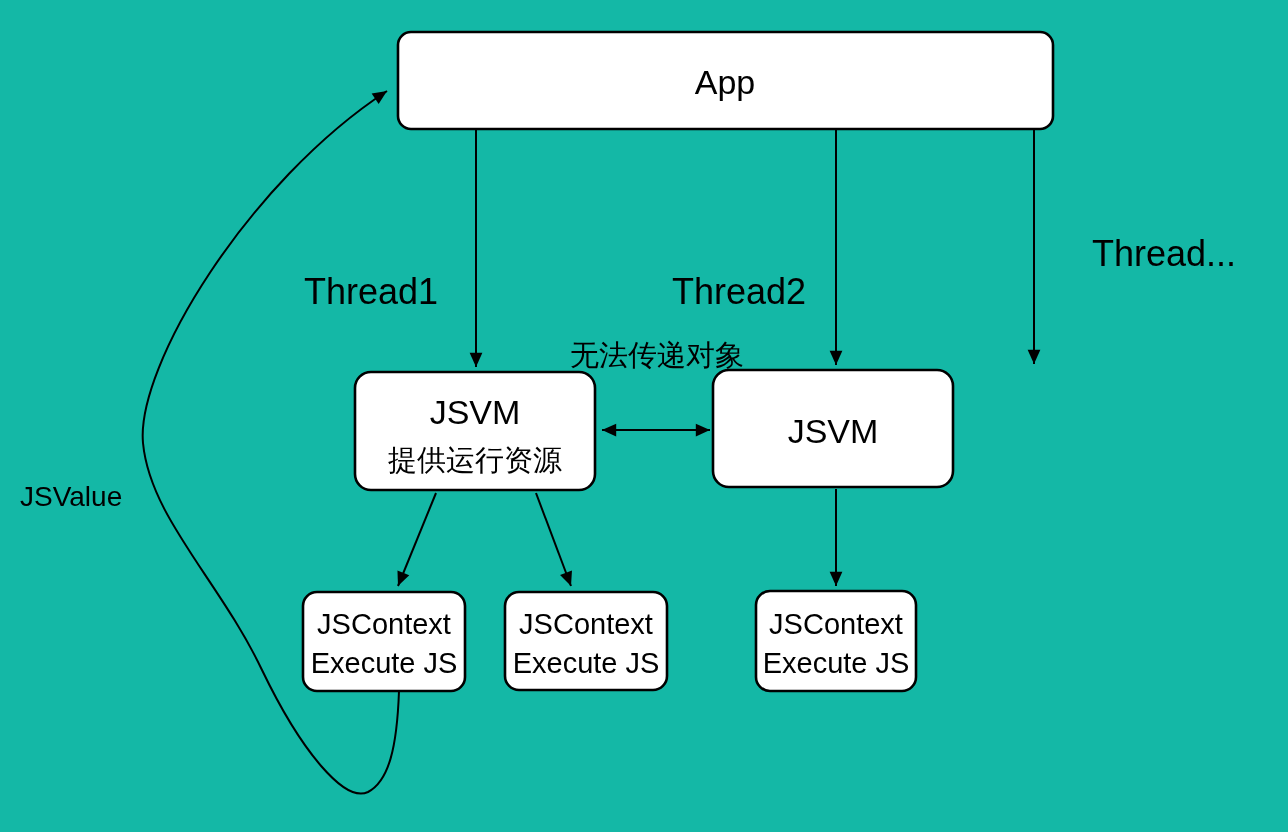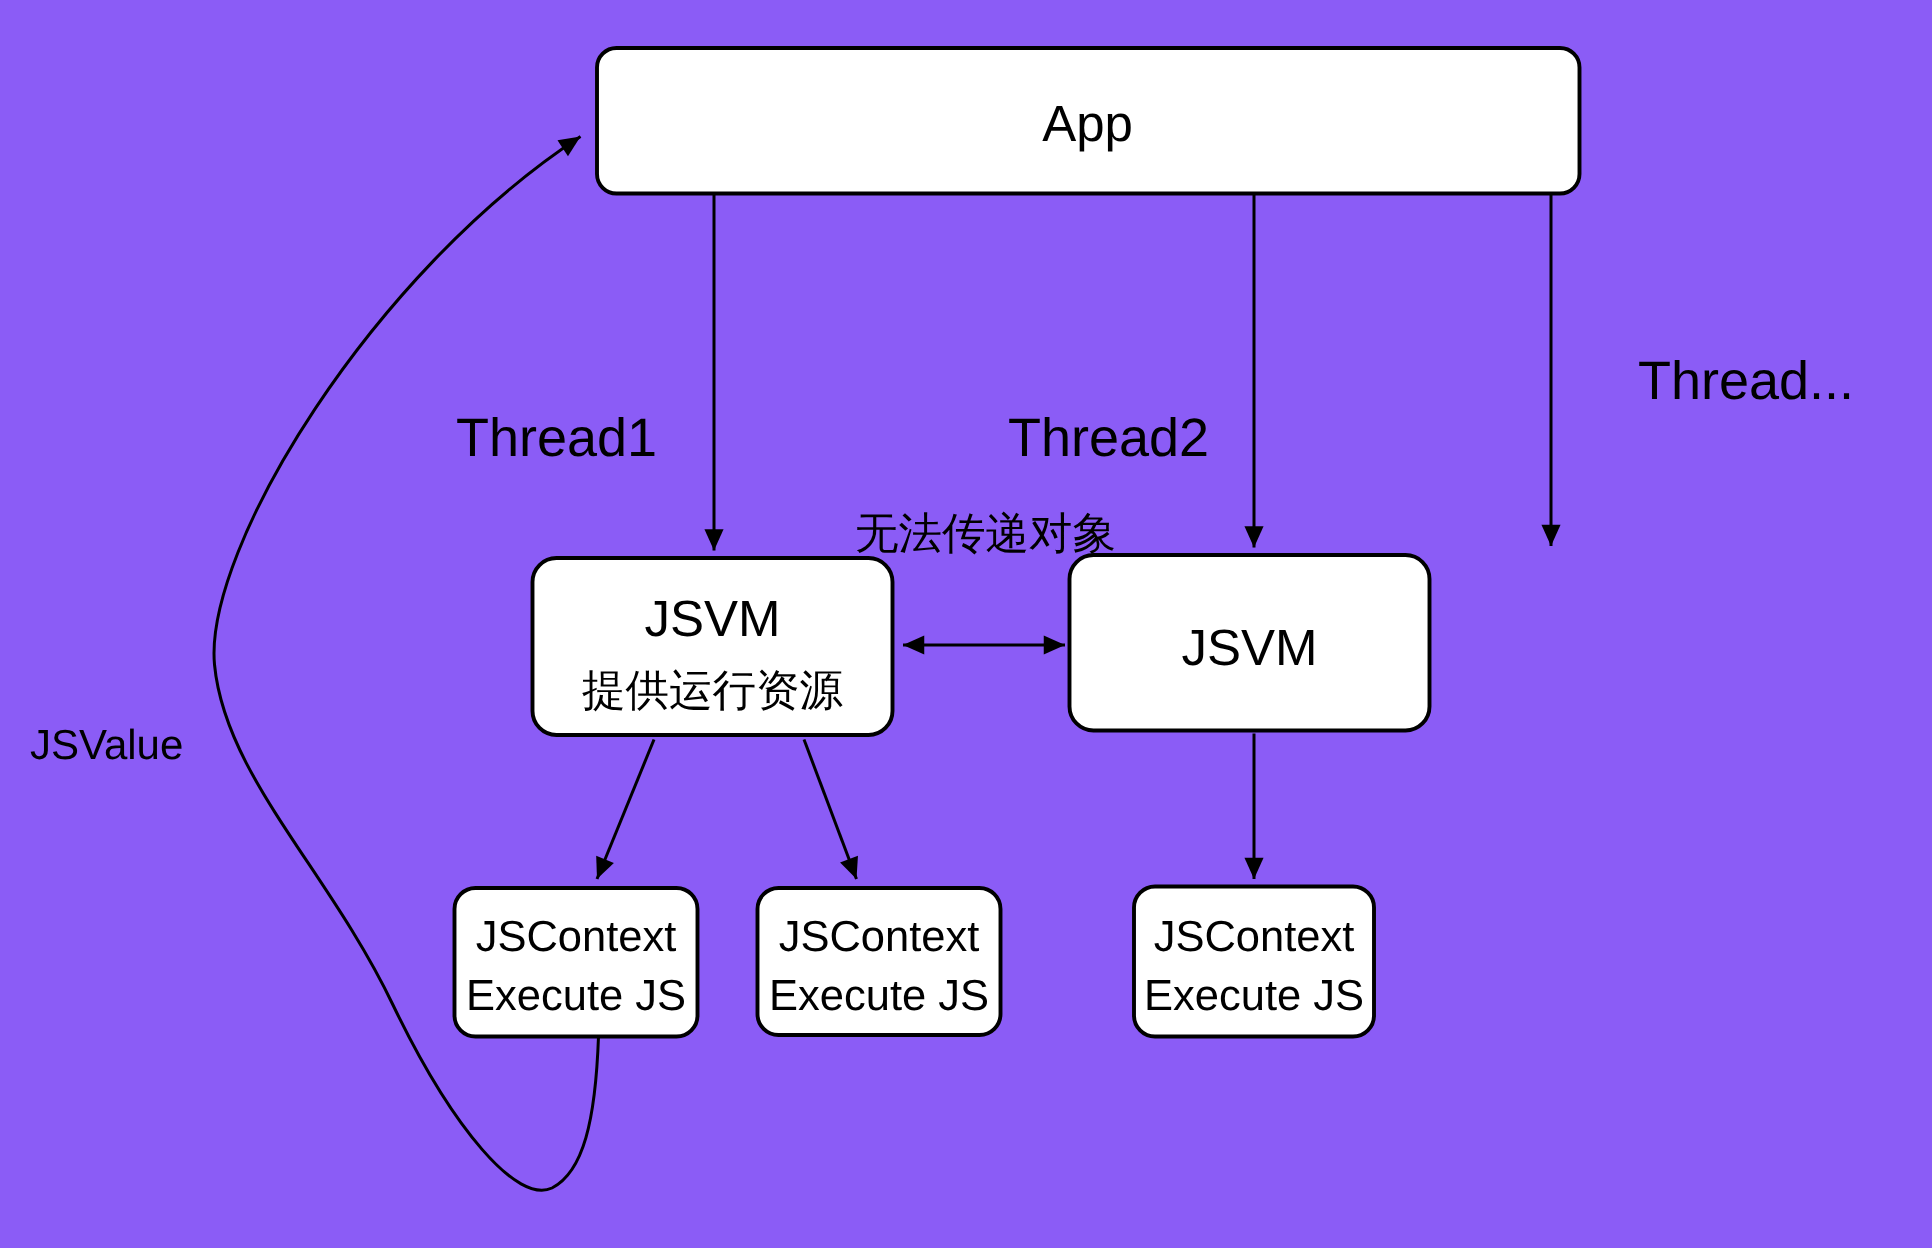--- a/index.html
+++ b/index.html
@@ -4,21 +4,21 @@
 <style>
   html, body {
     margin: 0;
     padding: 0;
     background: #ffffff;
   }
   .canvas {
     position: relative;
     width: 1288px;
     height: 832px;
-    background: #8b5cf6;
+    background: #14b8a6;
     overflow: hidden;
     font-family: "Liberation Sans", sans-serif;
   }
   svg { display: block; }
   .node-box {
     fill: #ffffff;
     stroke: #000000;
     stroke-width: 2.6;
   }
   .edge {

